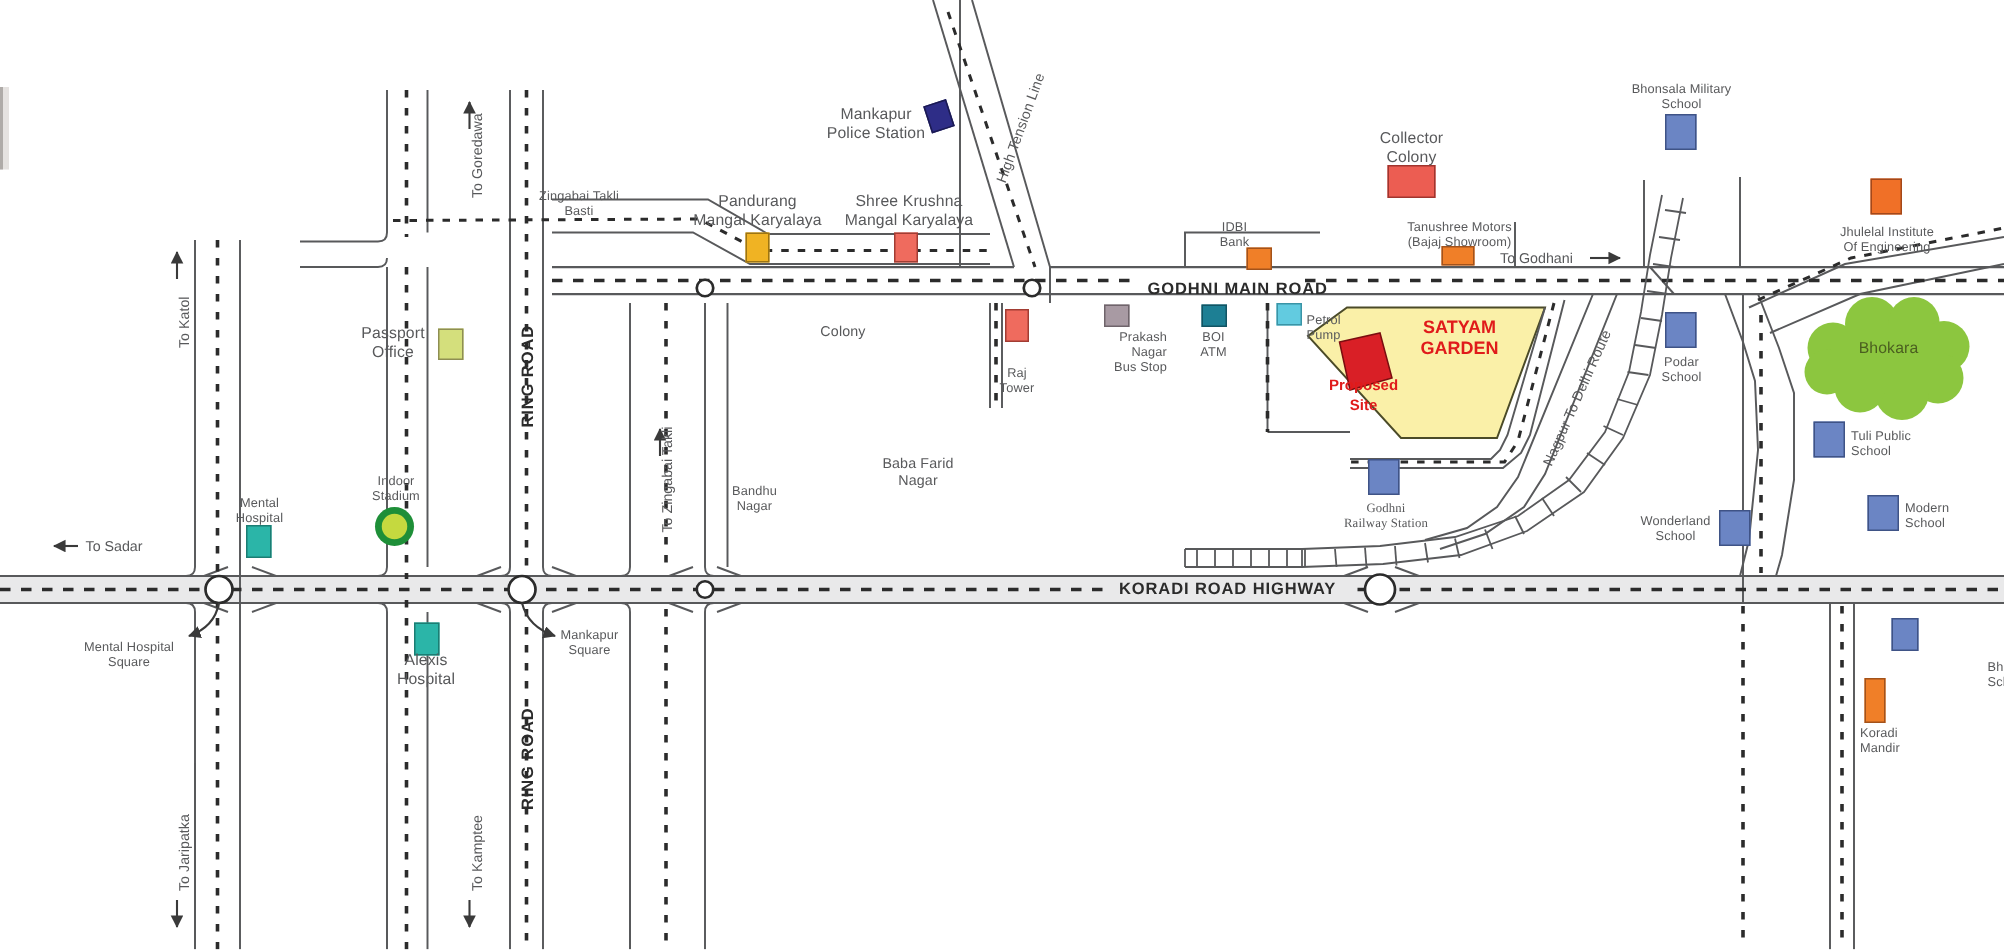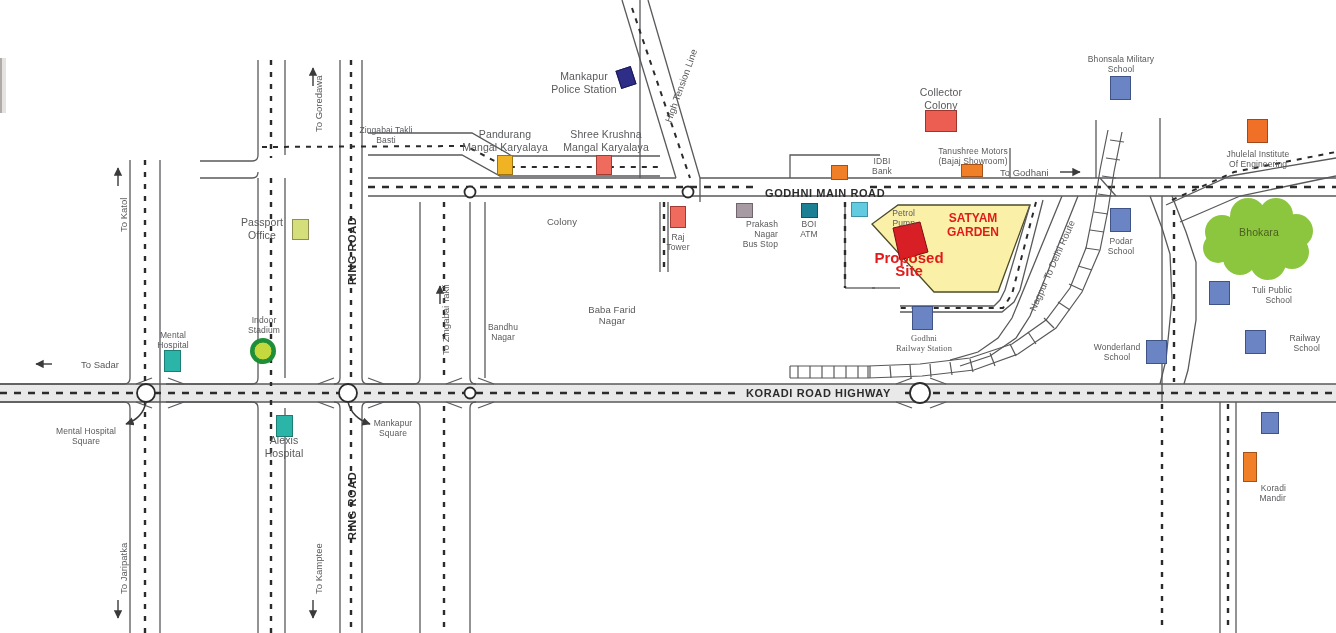--- a/index.html
+++ b/index.html
@@ -24,40 +24,40 @@
     position: absolute;
     color: #58595b;
     font-size: 9.5px;
     line-height: 11px;
     text-align: center;
     white-space: pre-line;
     letter-spacing: 0.1px;
   }
   .lbl.sm { font-size: 8.5px; line-height: 10px; }
   .lbl.md { font-size: 10.5px; line-height: 12.5px; }
-  .lbl.left { text-align: right; }
+  .lbl.left { text-align: left; }
   .roadname {
     position: absolute;
     color: #2b2b2b;
     font-size: 11px;
     font-weight: bold;
     letter-spacing: 0.6px;
     white-space: nowrap;
   }
   .rot90 { transform: rotate(-90deg); transform-origin: 0 0; }
   .sitename {
     position: absolute;
     color: #e01b1b;
     font-weight: bold;
     font-size: 12px;
     line-height: 14px;
     text-align: center;
     white-space: pre-line;
   }
-  .sitename.small { font-size: 15px; line-height: 13px; }
+  .sitename.small { font-size: 10px; line-height: 13px; }
   .marker { position: absolute; box-sizing: border-box; }
   .dirlbl {
     position: absolute;
     color: #58595b;
     font-size: 9.5px;
     white-space: nowrap;
   }
 </style>
 </head>
 <body>
@@ -317,21 +317,21 @@
 
   <div class="roadname" style="left:765px;top:187px;">GODHNI MAIN ROAD</div>
   <div class="roadname" style="left:746px;top:387px;">KORADI ROAD HIGHWAY</div>
   <div class="roadname rot90" style="left:346px;top:285px;">RING ROAD</div>
   <div class="roadname rot90" style="left:346px;top:540px;">RING ROAD</div>
   <div class="lbl" style="left:626px;top:80px;width:110px;transform:rotate(-70deg);transform-origin:50% 50%;">High Tension Line</div>
   <div class="lbl" style="left:988px;top:260px;width:128px;transform:rotate(-66deg);transform-origin:50% 50%;">Nagpur To Delhi Route</div>
 
   <div class="dirlbl rot90" style="left:313px;top:132px;">To Goredawa</div>
   <div class="dirlbl rot90" style="left:118px;top:232px;">To Katol</div>
-  <div class="dirlbl" style="left:57px;top:359px;margin-left:24px;">To Sadar</div>
+  <div class="dirlbl" style="left:57px;top:359px;">To Sadar</div>
   <div class="dirlbl rot90" style="left:440px;top:355px;">To Zingabai Takli</div>
   <div class="dirlbl rot90" style="left:118px;top:594px;">To Jaripatka</div>
   <div class="dirlbl rot90" style="left:313px;top:594px;">To Kamptee</div>
   <div class="dirlbl" style="left:1000px;top:167px;">To Godhani</div>
 
   <div class="lbl sm" style="left:40px;top:426px;width:92px;">Mental Hospital
 Square</div>
   <div class="lbl sm" style="left:362px;top:418px;width:62px;">Mankapur
 Square</div>
 
@@ -351,44 +351,44 @@
   <div class="lbl sm" style="left:238px;top:315px;width:52px;">Indoor
 Stadium</div>
   <div class="lbl md" style="left:254px;top:434px;width:60px;">Alexis
 Hospital</div>
   <div class="lbl md" style="left:440px;top:128px;width:130px;">Pandurang
 Mangal Karyalaya</div>
   <div class="lbl md" style="left:543px;top:128px;width:126px;">Shree Krushna
 Mangal Karyalaya</div>
   <div class="lbl md" style="left:528px;top:70px;width:112px;">Mankapur
 Police Station</div>
-  <div class="lbl sm" style="left:655px;top:232px;width:46px;">Raj
+  <div class="lbl sm" style="left:655px;top:243px;width:46px;">Raj
 Tower</div>
   <div class="lbl sm" style="left:712px;top:219px;width:66px;text-align:right;">Prakash
 Nagar
 Bus Stop</div>
   <div class="lbl sm" style="left:789px;top:219px;width:40px;">BOI
 ATM</div>
-  <div class="lbl sm" style="left:862px;top:146px;width:40px;margin-top:10px;">IDBI
+  <div class="lbl sm" style="left:803px;top:146px;width:40px;">IDBI
 Bank</div>
   <div class="lbl sm left" style="left:871px;top:208px;width:44px;">Petrol
 Pump</div>
   <div class="lbl md" style="left:908px;top:86px;width:66px;">Collector
 Colony</div>
   <div class="lbl sm" style="left:925px;top:146px;width:96px;">Tanushree Motors
 (Bajaj Showroom)</div>
   <div class="lbl sm" style="left:1078px;top:54px;width:86px;">Bhonsala Military
 School</div>
   <div class="lbl sm" style="left:1214px;top:149px;width:88px;">Jhulelal Institute
 Of Engineering</div>
   <div class="lbl sm" style="left:1098px;top:236px;width:46px;text-align:center;">Podar
 School</div>
   <div class="lbl sm left" style="left:1234px;top:285px;width:58px;">Tuli Public
 School</div>
-  <div class="lbl sm left" style="left:1270px;top:333px;width:50px;">Railway
+  <div class="lbl sm left" style="left:1270px;top:333px;width:50px;">Modern
 School</div>
   <div class="lbl sm" style="left:1086px;top:342px;width:62px;">Wonderland
 School</div>
   <div class="lbl sm" style="left:886px;top:333px;width:76px;font-family:Liberation Serif, serif;">Godhni
 Railway Station</div>
   <div class="lbl sm left" style="left:1325px;top:439px;width:52px;">Bhavan's
 School</div>
   <div class="lbl sm left" style="left:1240px;top:483px;width:46px;">Koradi
 Mandir</div>
 

